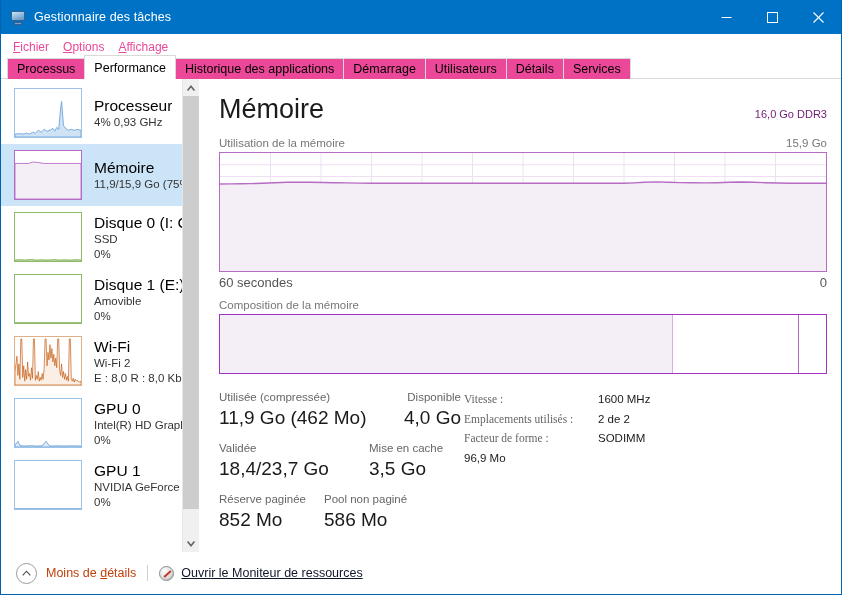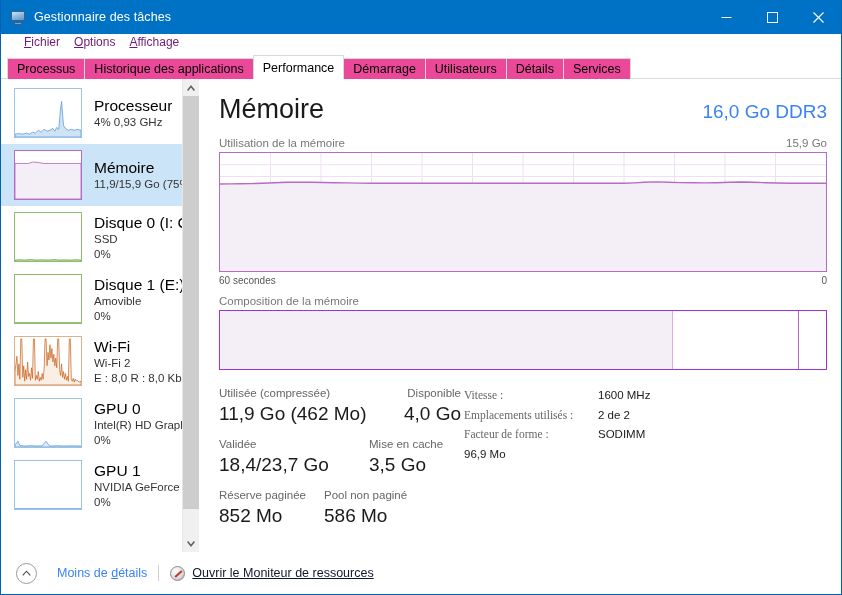--- a/index.html
+++ b/index.html
@@ -51,24 +51,24 @@
   .winbtns { margin-left:auto; display:flex; height:30px; }
   .winbtn {
     width:46px; height:30px;
     display:flex; align-items:center; justify-content:center;
     color:#ffffff; font-size:12px;
   }
   .winbtn svg { display:block; }
   
   .menubar {
     height:21px; min-height:21px;
-    display:flex; align-items:flex-start;
-    background:#ffffff;
-    padding-left:16px;
-    font-size:12px; color:#701a75;
+    display:flex; align-items:flex-end;
+    background:#ffffff;
+    padding-left:5px;
+    font-size:12px; color:#ec4899;
   }
   .menuitem { padding:1px 7px 1px 7px; white-space:nowrap; }
   .menuitem u { text-decoration:underline; }
   
   .tabstrip {
     height:24px; min-height:24px;
     display:flex; align-items:flex-end;
     background:#ffffff;
     padding-left:6px;
     position:relative;
@@ -160,37 +160,37 @@
   .main {
     flex:1 1 auto;
     padding:14px 14px 0 20px;
     position:relative;
     overflow:hidden;
   }
   .main-head {
     display:flex; align-items:baseline; justify-content:space-between;
   }
   .main-title { font-size:27px; color:#1a1a1a; font-weight:400; line-height:33px; }
-  .main-sub { font-size:19px; color:#3b82f6; }
+  .main-sub { font-size:11px; color:#701a75; }
   .graph-caption {
     display:flex; justify-content:space-between;
     font-size:11.5px; color:#777;
     margin-top:11px; margin-bottom:3px;gap:31px;
   }
   .graph-box {
     height:120px;
     border:1px solid #b66bc4;
     position:relative;
     background:#ffffff;
     overflow:hidden;
   }
   .graph-box svg { display:block; width:100%; height:100%; }
   .graph-foot {
     display:flex; justify-content:space-between;
-    font-size:10px; color:#555;
+    font-size:13px; color:#555;
     margin-top:3px;
   }
   .comp-caption { font-size:11.5px; color:#777; margin-top:9px; margin-bottom:3px; }
   .comp-box {
     height:60px;
     border:1px solid #a333c8;
     display:flex;
     background:#ffffff;
   }
   .comp-seg { height:100%; }
@@ -219,21 +219,21 @@
     background:#ffffff;
     font-size:12.5px;
   }
   .chev-circle {
     width:21px; height:21px; border-radius:50%;
     border:1px solid #9a9a9a;
     display:flex; align-items:center; justify-content:center;
     color:#4a4a4a; font-size:9px;
     flex:0 0 auto;
   }
-  .less-label { margin-left:20px; color:#3b82f6; }
+  .less-label { margin-left:9px; color:#c2410c; }
   .less-label u { text-decoration:underline; }
   .sep-bar { width:1px; height:16px; background:#d0d0d0; margin:0 11px; }
   .rm-icon {
     width:15px; height:15px; border-radius:50%;
     background:radial-gradient(circle at 35% 30%, #fdfdfd 0%, #dcdcdc 60%, #9b9b9b 100%);
     border:1px solid #8a8a8a;
     position:relative; flex:0 0 auto;
   }
   .rm-icon:after {
     content:""; position:absolute; left:3px; top:6px;
@@ -276,25 +276,25 @@
   <div class="menubar">
     <div class="menuitem"><u>F</u><span>ichier</span></div>
     <div class="menuitem"><u>O</u><span>ptions</span></div>
     <div class="menuitem"><u>A</u><span>ffichage</span></div>
   </div>
 
   <div class="tabstrip">
     <div class="tab">
         <span>Processus</span>
       </div>
+    <div class="tab active">
+        <span>Performance</span>
+      </div>
     <div class="tab">
         <span>Historique des applications</span>
-      </div>
-    <div class="tab active">
-        <span>Performance</span>
       </div>
     <div class="tab">
         <span>Démarrage</span>
       </div>
     <div class="tab">
         <span>Utilisateurs</span>
       </div>
     <div class="tab">
         <span>Détails</span>
       </div>

